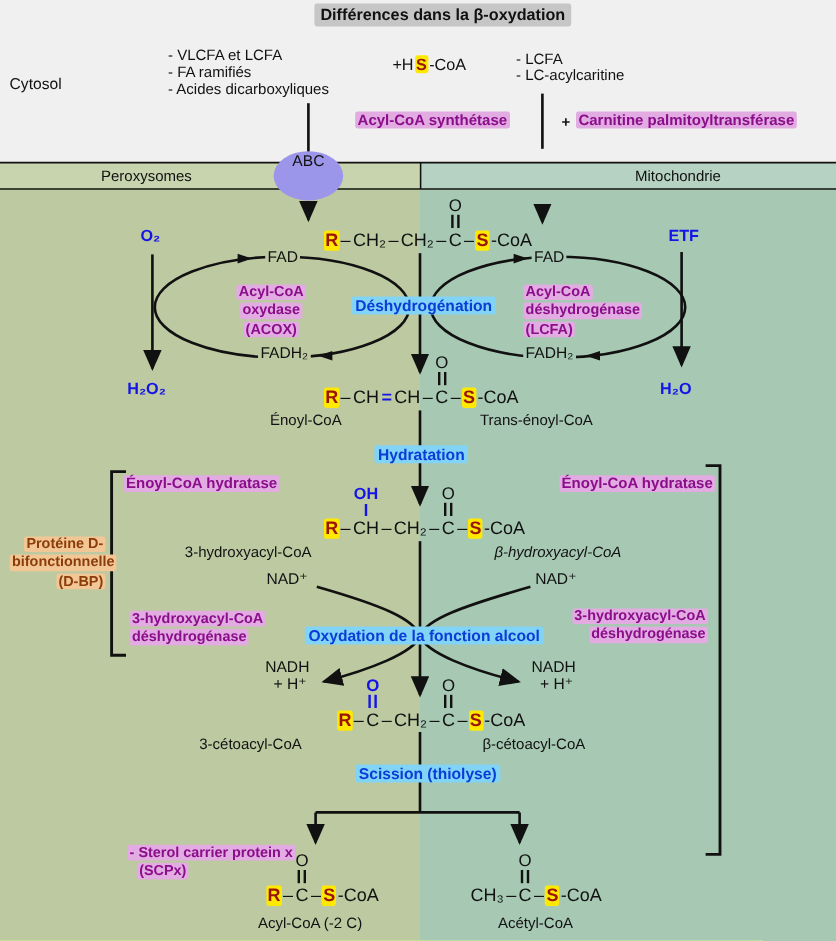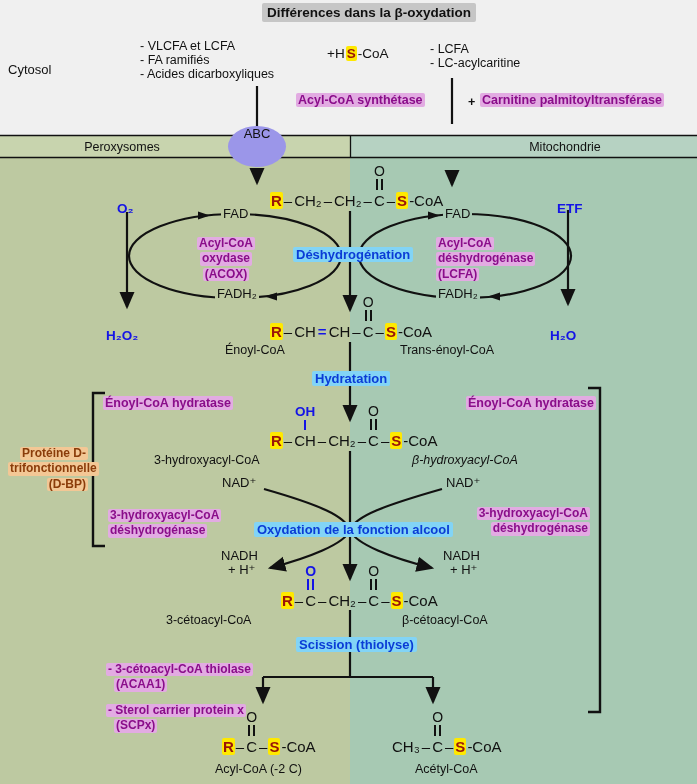--- a/index.html
+++ b/index.html
@@ -3,21 +3,21 @@
 <meta charset="utf-8">
 <style>
   html,body{margin:0;padding:0;background:#e8e8e8;font-family:"Liberation Sans","DejaVu Sans",sans-serif;}
   #canvas{position:relative;width:697px;height:784px;background:#bef264;overflow:hidden;}
   .abs{position:absolute;white-space:nowrap;}
   .bgrect{position:absolute;}
   svg.layer{position:absolute;left:0;top:0;z-index:1;}
   .txt{z-index:2;color:#111;font-size:12.5px;}
   .b{font-weight:bold;}
   .blue{color:#1414e6;}
-  .bluebold{color:#1414e6;font-weight:600;font-size:13.5px;margin-top:12px;}
+  .bluebold{color:#1414e6;font-weight:600;font-size:13.5px;}
   .cy{background:#82d4f6;color:#0a3cd6;font-weight:bold;font-size:13px;padding:0 3px;border-radius:2px;}
   .pl{display:inline-block;background:#e2abe2;color:#8a0d8a;font-weight:bold;font-size:12px;line-height:1.12;padding:0 2px;border-radius:2px;}
   .brl{display:inline-block;background:#f3c795;color:#8a3c0a;font-weight:bold;font-size:12px;line-height:1.12;padding:0 2px;border-radius:2px;}
   .stack{line-height:1.22;}
   .mask-g{background:#bdc9a1;padding:0 2px;font-size:13px;}
   .mask-t{background:#a7c9b3;padding:0 2px;font-size:13px;}
   .mol{display:flex;align-items:flex-end;font-size:15px;color:#111;z-index:2;}
   .mol>span{padding:0 1px;}
   .rs{background:#ffe900;color:#9b1408;font-weight:bold;padding:0 3px;border-radius:2px;}
   .colm{display:flex;flex-direction:column;align-items:center;padding:0 1px;}
@@ -197,21 +197,21 @@
     </span>
     <span>–</span>
     <span class="rs">S</span>
     <span>-CoA</span>
   </div>
   <div class="abs mlabel" style="left:154px;top:453px;">3-hydroxyacyl-CoA</div>
   <div class="abs mlabel" style="left:412px;top:453px;font-style:italic;">β-hydroxyacyl-CoA</div>
 
   <div class="abs txt stack" style="left:8px;top:446px;width:80px;text-align:right;">
     <span class="brl">Protéine D-</span><br>
-    <span class="brl">trifonctionnelle</span><br>
+    <span class="brl">bifonctionnelle</span><br>
     <span class="brl">(D-BP)</span>
   </div>
 
   <div class="abs txt mask-g" style="left:220px;top:475px;">NAD⁺</div>
   <div class="abs txt mask-t" style="left:444px;top:475px;">NAD⁺</div>
 
   <div class="abs txt stack" style="left:108px;top:508px;text-align:left;">
     <span class="pl">3-hydroxyacyl-CoA</span><br>
     <span class="pl">déshydrogénase</span>
   </div>
@@ -247,24 +247,20 @@
     </span>
     <span>–</span>
     <span class="rs">S</span>
     <span>-CoA</span>
   </div>
   <div class="abs mlabel" style="left:166px;top:613px;">3-cétoacyl-CoA</div>
   <div class="abs mlabel" style="left:402px;top:613px;">β-cétoacyl-CoA</div>
 
   <div class="abs txt" style="left:296px;top:637px;"><span class="cy">Scission (thiolyse)</span></div>
 
-  <div class="abs txt stack" style="left:106px;top:662px;text-align:left;">
-    <span class="pl">- 3-cétoacyl-CoA thiolase</span><br>
-    <span class="pl" style="margin-left:8px;">(ACAA1)</span>
-  </div>
   <div class="abs txt stack" style="left:106px;top:703px;text-align:left;">
     <span class="pl">- Sterol carrier protein x</span><br>
     <span class="pl" style="margin-left:8px;">(SCPx)</span>
   </div>
 
   <div class="abs mol" style="left:222px;top:711px;">
     <span class="rs">R</span>
     <span>–</span>
     <span class="colm">
       <span class="oatom">O</span>

